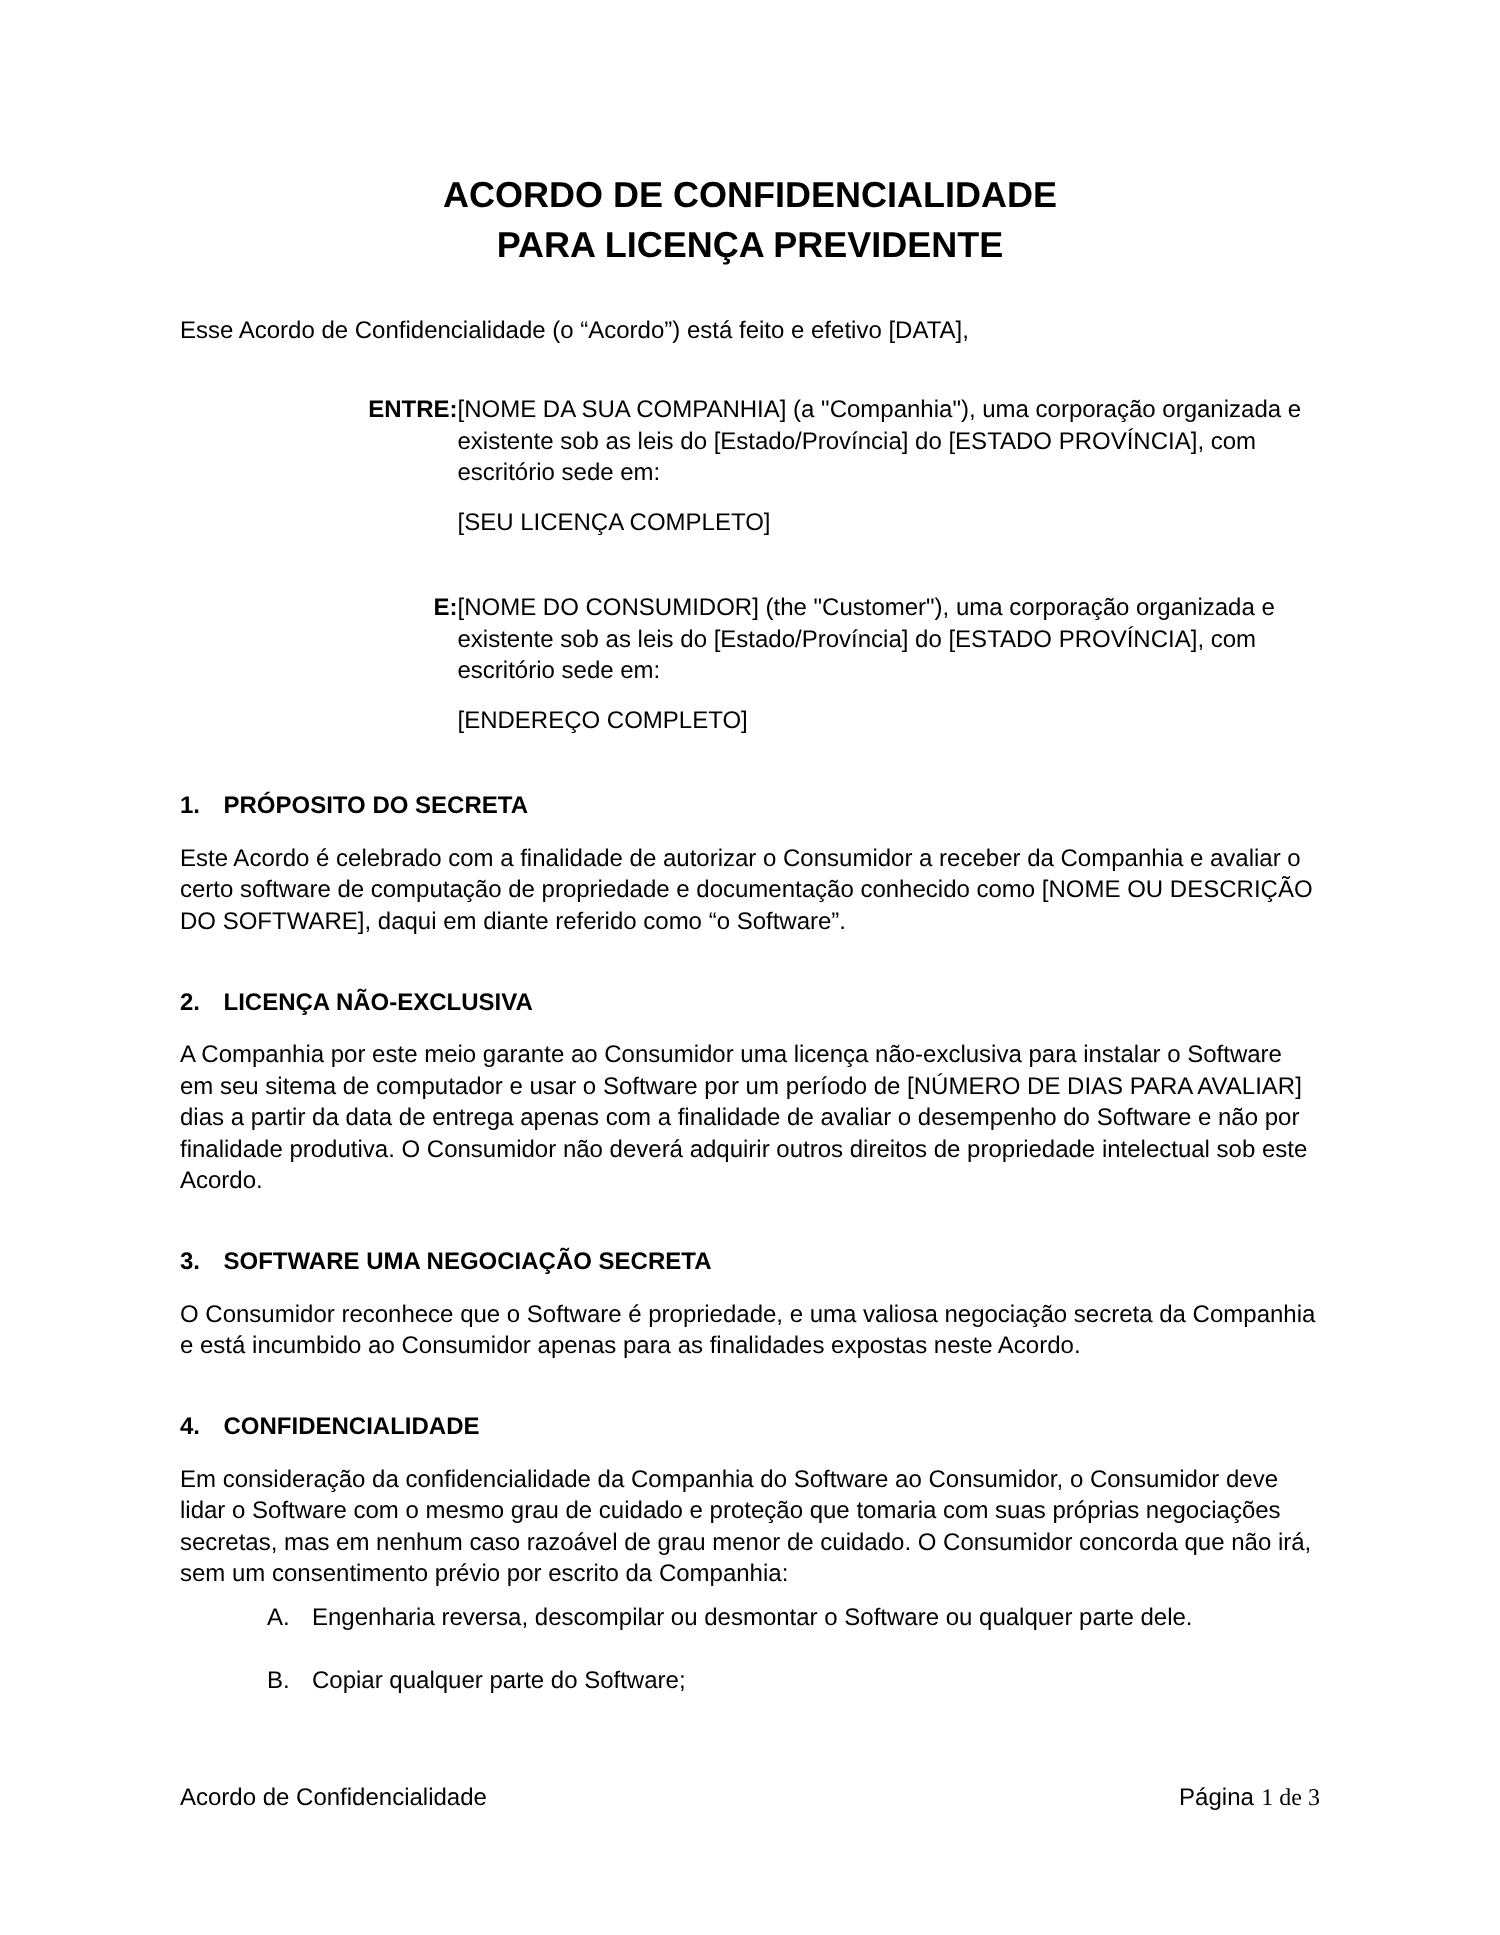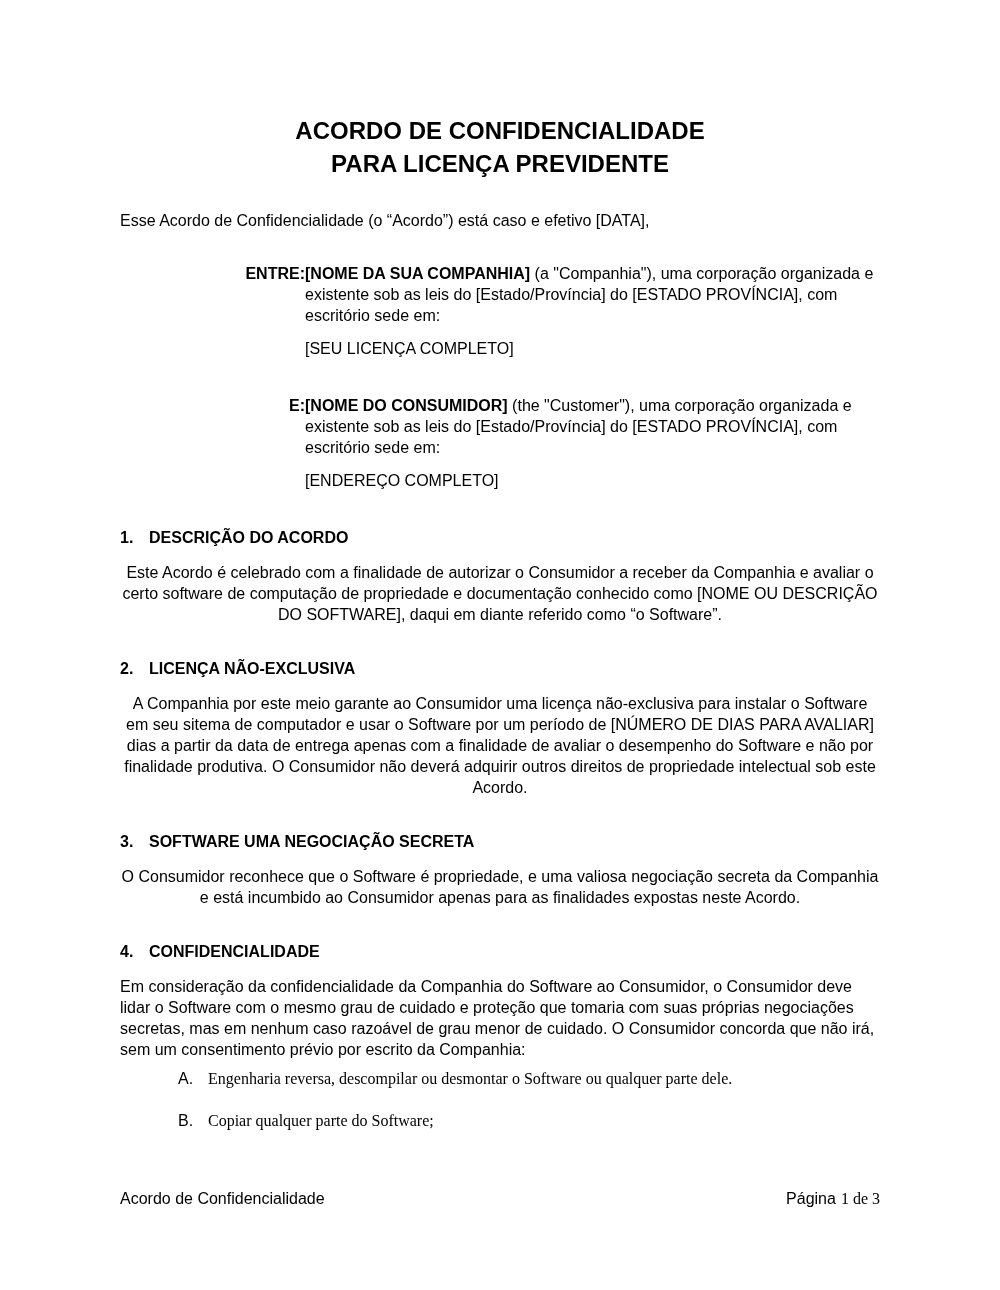--- a/index.html
+++ b/index.html
@@ -22,34 +22,34 @@
     font-size: 24px;
     line-height: 33px;
     margin-bottom: 30px;
   }
   .doc-title span { display: block; }
   .intro { margin-bottom: 32px; }
 
   .party { display: flex; margin-bottom: 0; }
   .party-label { width: 185px; flex-shrink: 0; font-weight: bold; text-align: right; }
   .party-body { flex: 1; }
-  .party-name { font-weight: bold; }
+  .party-name { font-weight: normal; }
   .party-address { margin-left: 185px; margin-top: 12px; margin-bottom: 36px; }
 
   .section-heading {
     display: flex;
     font-weight: bold;
     margin-bottom: 14px;
   }
   .section-number { width: 29px; flex-shrink: 0; }
-  .section-body { margin-bottom: 33px; text-align: center; }
+  .section-body { margin-bottom: 33px; }
 
   .list-item { display: flex; margin-left: 58px; margin-top: 0; margin-bottom: 21px; }
   .list-label { width: 30px; flex-shrink: 0; }
-  .list-text { flex: 1; font-family: Liberation Serif, serif; }
+  .list-text { flex: 1; }
   .list-block { margin-top: 8px; }
 
   .footer {
     position: absolute;
     left: 120px;
     right: 120px;
     top: 1188px;
     display: flex;
     justify-content: space-between;
   }
@@ -58,38 +58,38 @@
 </head>
 <body>
 
 <div class="page">
 
   <h1 class="doc-title">
     <span>ACORDO DE CONFIDENCIALIDADE</span>
     <span>PARA LICENÇA PREVIDENTE</span>
   </h1>
 
-  <p class="intro">Esse Acordo de Confidencialidade (o “Acordo”) está caso e efetivo [DATA],</p>
+  <p class="intro">Esse Acordo de Confidencialidade (o “Acordo”) está feito e efetivo [DATA],</p>
 
   <div class="party">
     <div class="party-label">ENTRE:</div>
     <div class="party-body"><span class="party-name">[NOME DA SUA COMPANHIA]</span><span> (a "Companhia"), uma corporação organizada e existente sob as leis do [Estado/Província] do [ESTADO PROVÍNCIA], com escritório sede em:</span></div>
   </div>
   <p class="party-address">[SEU LICENÇA COMPLETO]</p>
 
   <div class="party">
     <div class="party-label">E:</div>
     <div class="party-body"><span class="party-name">[NOME DO CONSUMIDOR]</span><span> (the "Customer"), uma corporação organizada e existente sob as leis do [Estado/Província] do [ESTADO PROVÍNCIA], com escritório sede em:</span></div>
   </div>
   <p class="party-address">[ENDEREÇO COMPLETO]</p>
 
   <div class="section">
     <div class="section-heading">
       <span class="section-number">1.</span>
-      <span>DESCRIÇÃO DO ACORDO</span>
+      <span>PRÓPOSITO DO SECRETA</span>
     </div>
     <p class="section-body">Este Acordo é celebrado com a finalidade de autorizar o Consumidor a receber da Companhia e avaliar o certo software de computação de propriedade e documentação conhecido como [NOME OU DESCRIÇÃO DO SOFTWARE], daqui em diante referido como “o Software”.</p>
   </div>
 
   <div class="section">
     <div class="section-heading">
       <span class="section-number">2.</span>
       <span>LICENÇA NÃO-EXCLUSIVA</span>
     </div>
     <p class="section-body">A Companhia por este meio garante ao Consumidor uma licença não-exclusiva para instalar o Software em seu sitema de computador e usar o Software por um período de [NÚMERO DE DIAS PARA AVALIAR] dias a partir da data de entrega apenas com a finalidade de avaliar o desempenho do Software e não por finalidade produtiva. O Consumidor não deverá adquirir outros direitos de propriedade intelectual sob este Acordo.</p>

